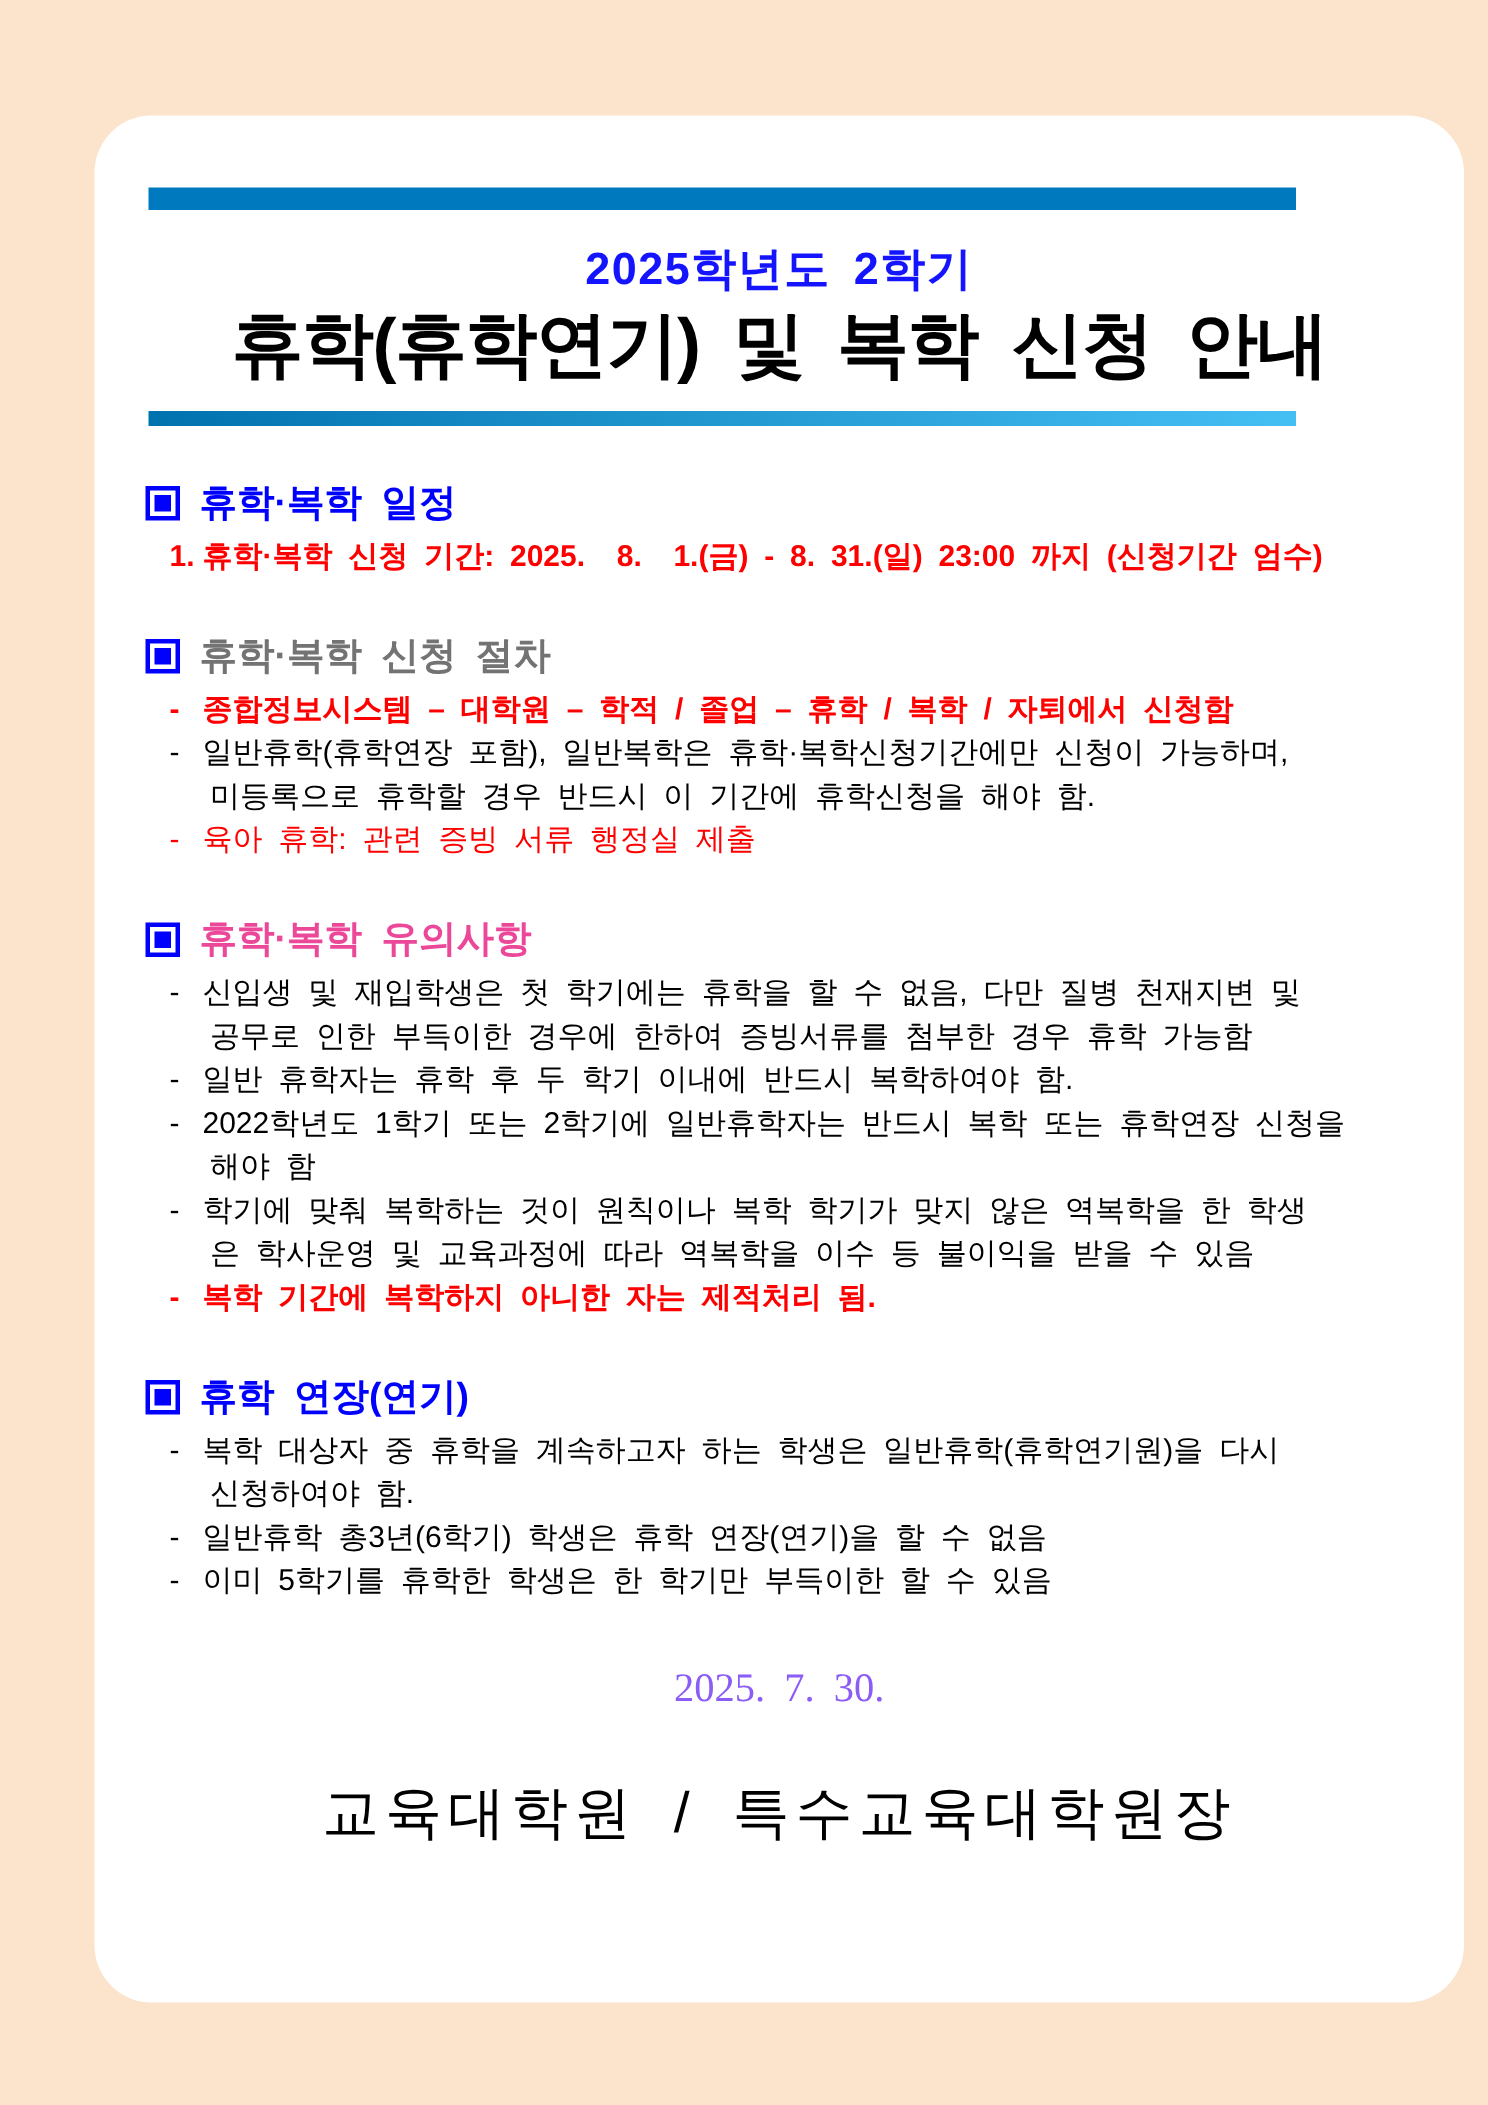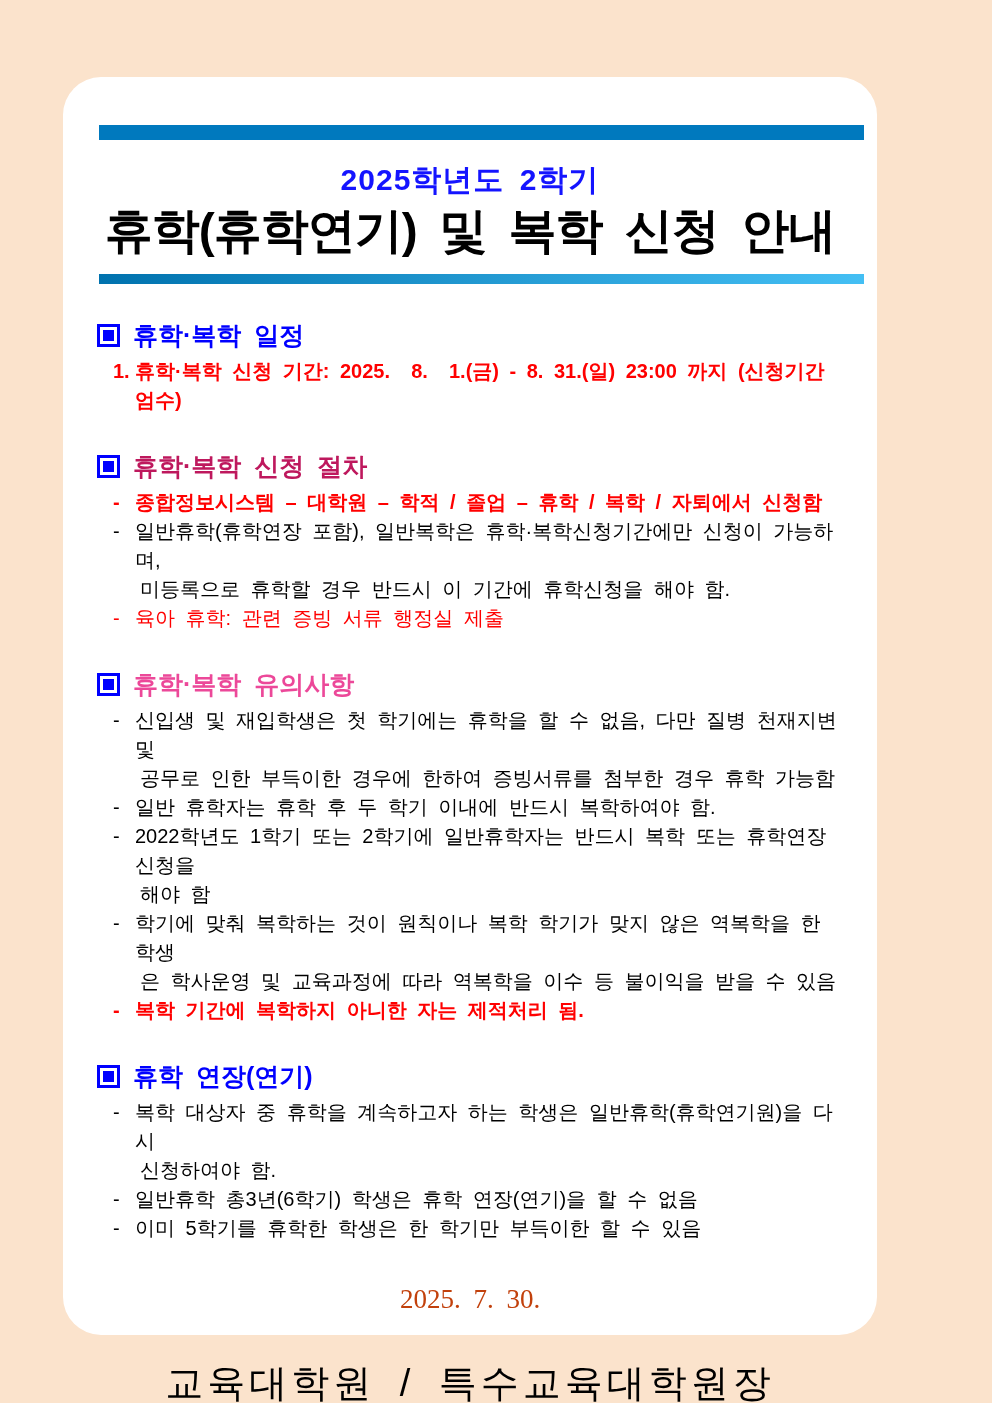--- a/index.html
+++ b/index.html
@@ -5,21 +5,21 @@
   * { margin: 0; padding: 0; box-sizing: border-box; }
   html, body { width: 992px; height: 1403px; overflow: hidden; }
   body {
     background: #FBE3CC;
     font-family: "Liberation Sans", "DejaVu Sans", sans-serif;
     position: relative;
   }
   .card {
     position: absolute;
     left: 63px; top: 77px;
-    width: 814px; height: 1258px;
+    width: 913px; height: 1258px;
     background: #FFFFFF;
     border-radius: 38px;
   }
   .top-bar {
     margin: 48px 0 0 36px;
     width: 765px; height: 15px;
     background: #0079BE;
   }
   .subtitle {
     margin-top: 22px;
@@ -85,21 +85,21 @@
   .style-black    { color: #000000; font-weight: normal; }
   .style-red      { color: #FF0000; font-weight: normal; }
   .style-red-bold { color: #FF0000; font-weight: bold; }
   .date {
     margin-top: 40px;
     text-align: center;
     font-family: "Liberation Serif", "DejaVu Serif", serif;
     font-size: 27px;
     line-height: 32px;
     word-spacing: 6px;
-    color: #c2410c;
+    color: #8b5cf6;
   }
   .signature {
     margin-top: 46px;
     text-align: center;
     font-size: 38px;
     line-height: 44px;
     letter-spacing: 4px;
     word-spacing: 10px;
     color: #000000;
   }
@@ -117,21 +117,21 @@
         <div class="section-heading" style="color: rgb(0, 0, 255); text-align: center;">
           <span class="bullet" style="border-color: rgb(0, 0, 255);"></span>
           <span>휴학·복학 일정</span>
         </div>
         <div class="item style-red-bold">
           <span class="marker">1.</span>
           <div class="lines"><div class="line">휴학·복학 신청 기간: 2025.  8.  1.(금) - 8. 31.(일) 23:00 까지 (신청기간 엄수)</div></div>
         </div>
       </div>
       <div class="section">
-        <div class="section-heading" style="color: #be185d;">
+        <div class="section-heading" style="color: #737373;">
           <span class="bullet" style="border-color: rgb(0, 0, 255);"></span>
           <span>휴학·복학 신청 절차</span>
         </div>
         <div class="item style-red-bold">
           <span class="marker">-</span>
           <div class="lines"><div class="line">종합정보시스템 – 대학원 – 학적 / 졸업 – 휴학 / 복학 / 자퇴에서 신청함</div></div>
         </div>
         <div class="item style-black">
           <span class="marker">-</span>
           <div class="lines"><div class="line">일반휴학(휴학연장 포함), 일반복학은 휴학·복학신청기간에만 신청이 가능하며,</div><div class="line">미등록으로 휴학할 경우 반드시 이 기간에 휴학신청을 해야 함.</div></div>

